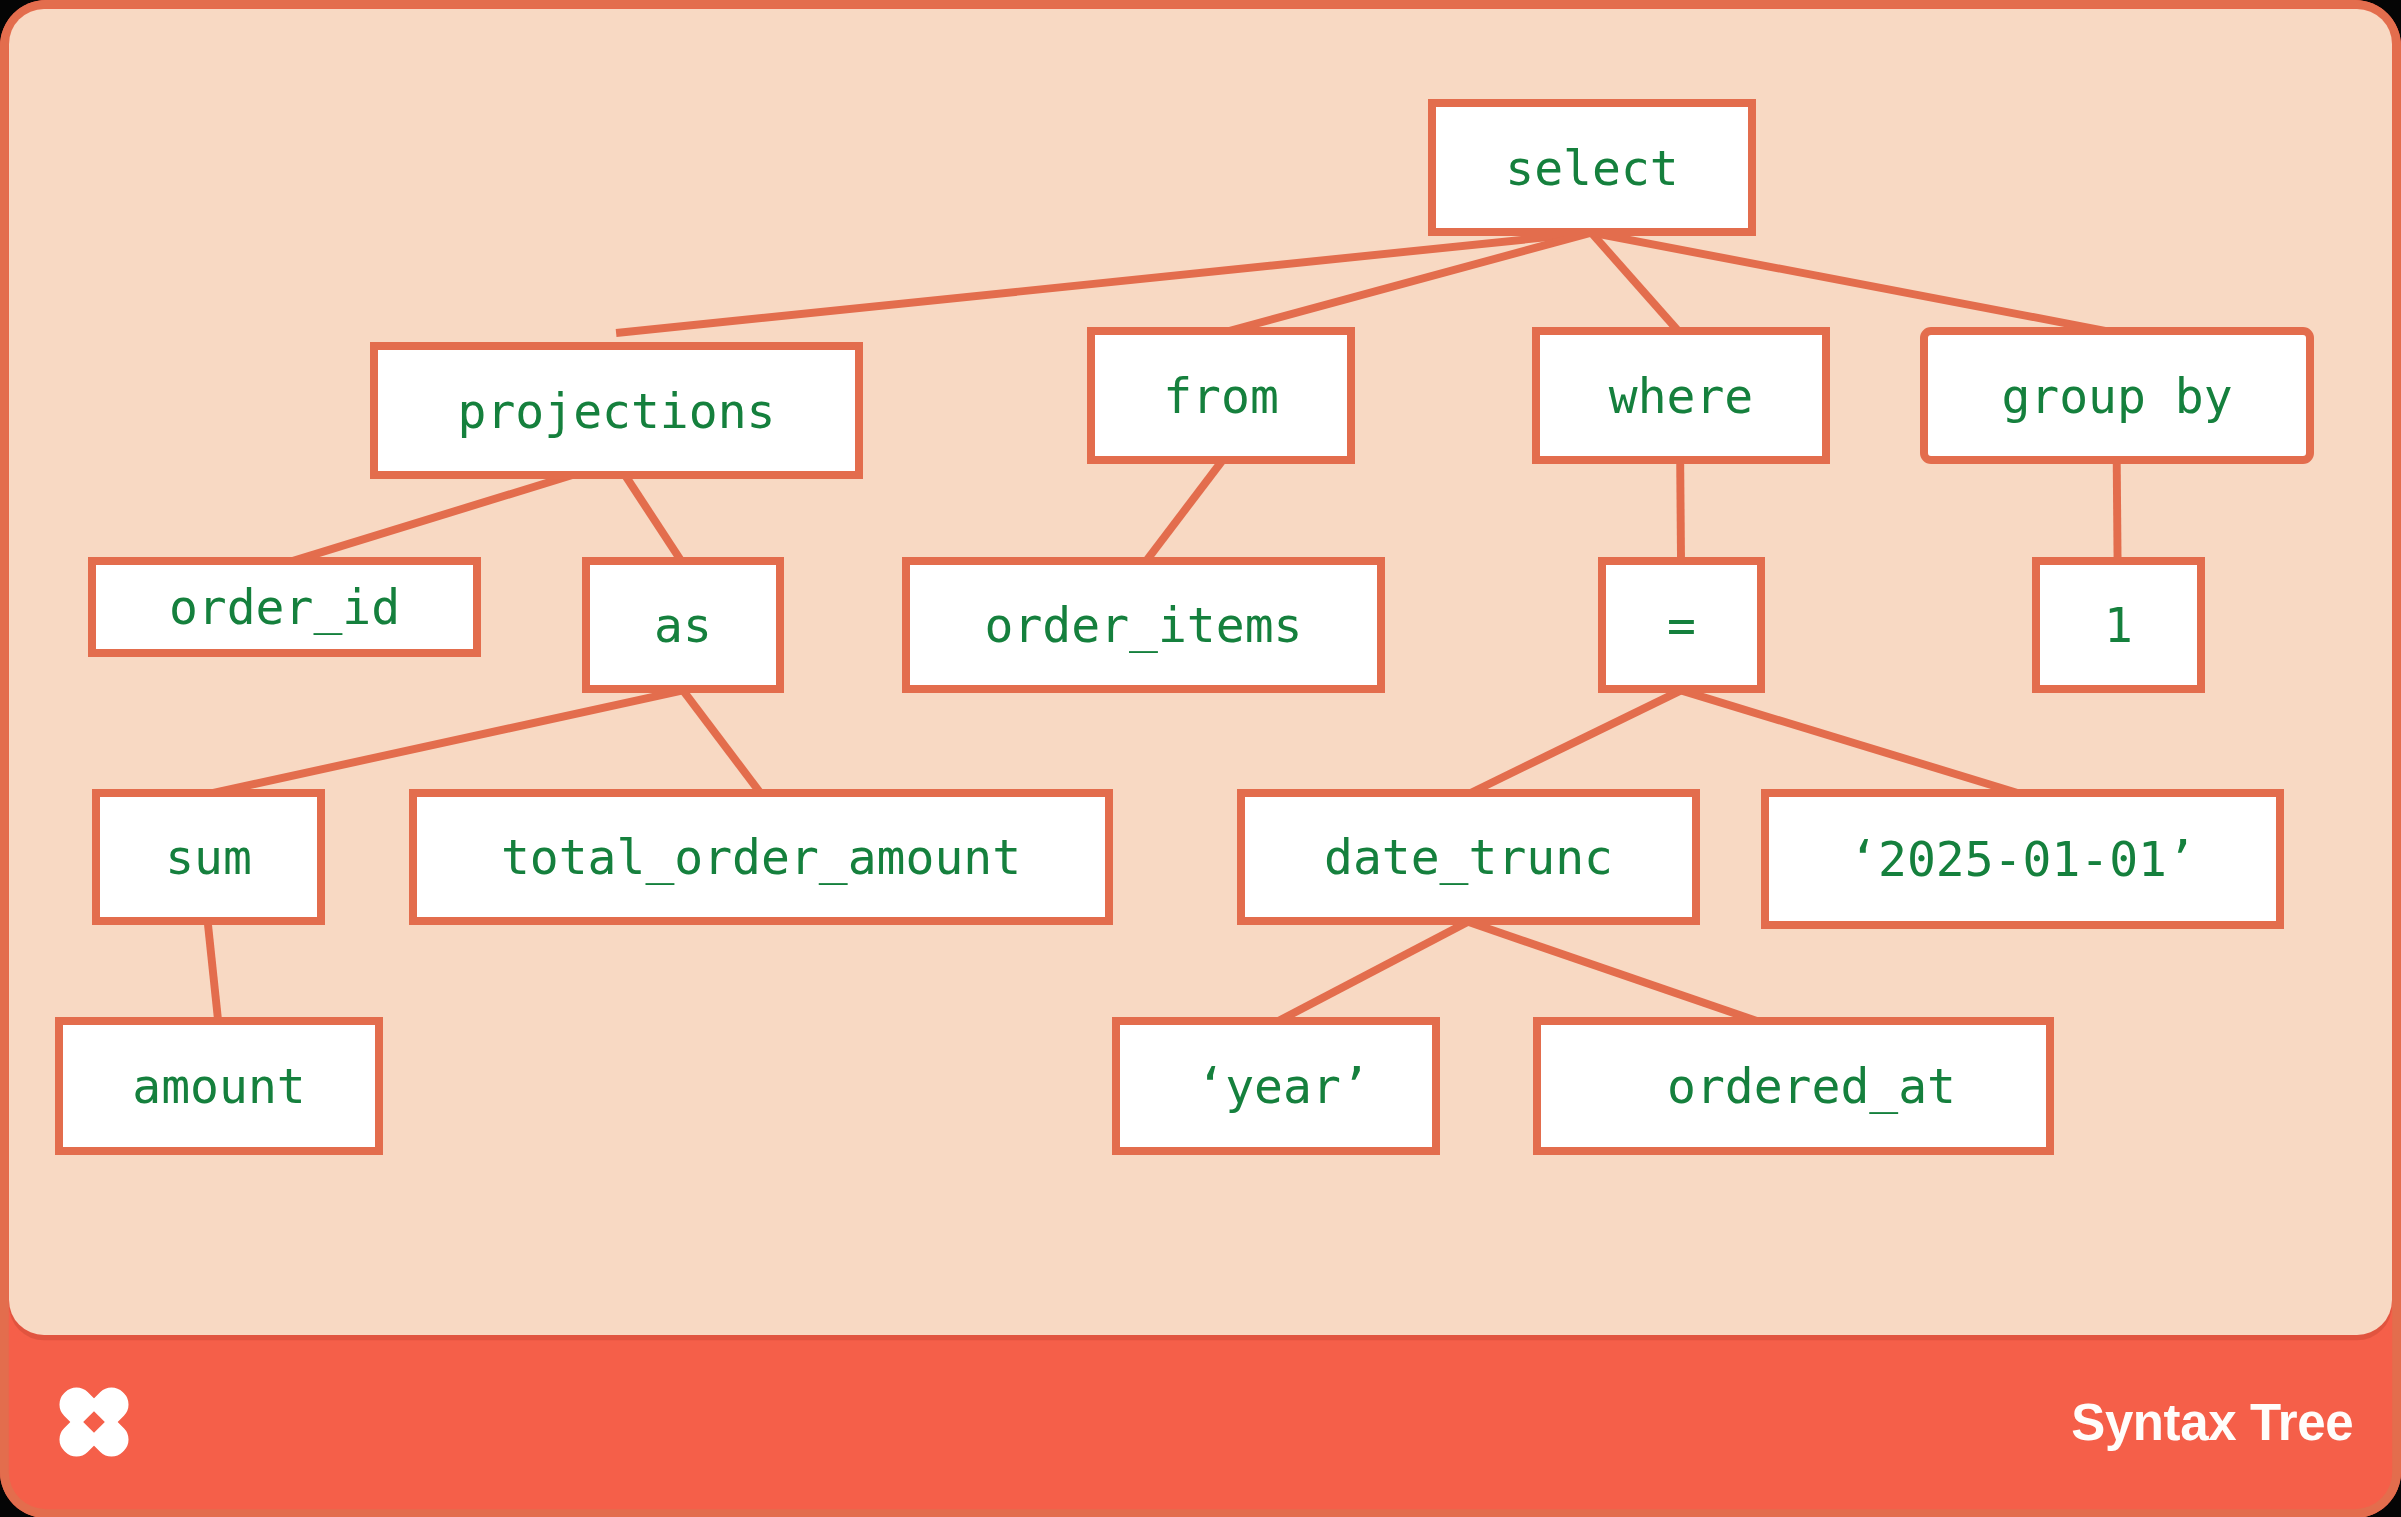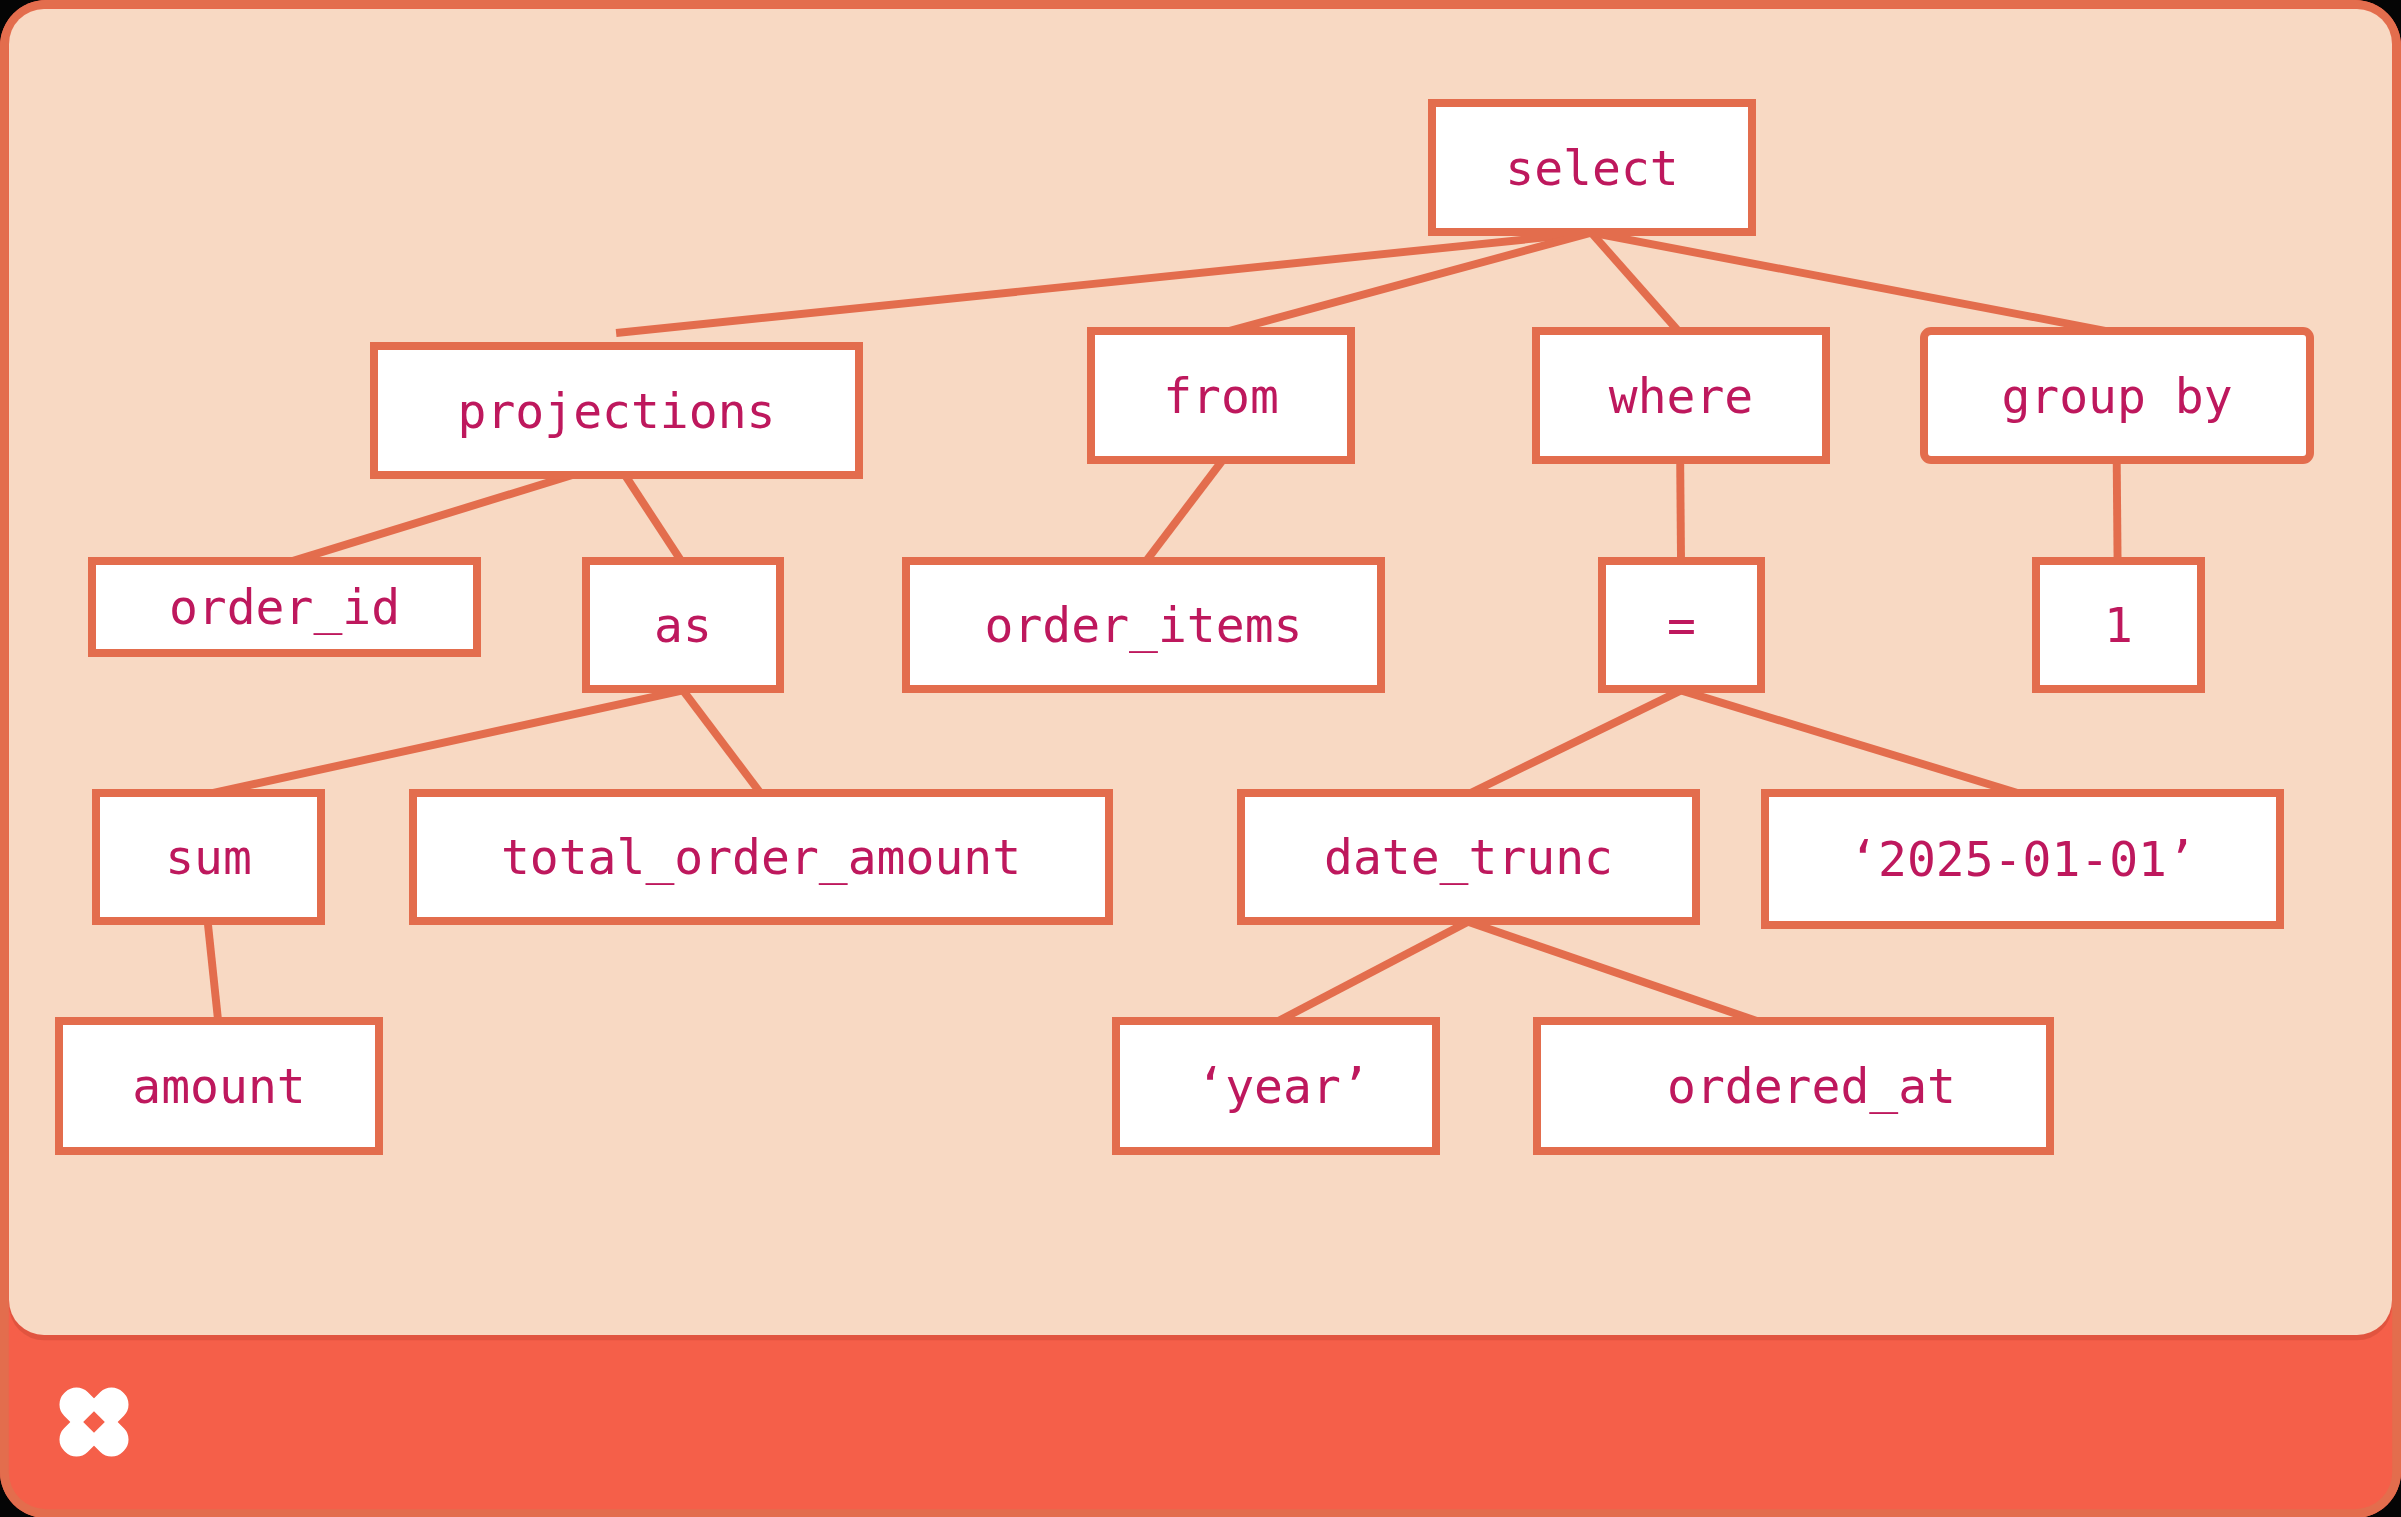--- a/index.html
+++ b/index.html
@@ -32,21 +32,21 @@
     left: 0; top: 0;
     width: 2401px;
     height: 1518px;
   }
   .edges line { stroke: #E36D4D; stroke-width: 9; }
   .node {
     position: absolute;
     box-sizing: border-box;
     background: #FFFFFF;
     border: 8px solid #E36D4D;
-    color: #be185d;
+    color: #15803d;
     display: flex;
     align-items: center;
     justify-content: center;
     font-size: 48px;
     white-space: nowrap;
   }
   
   .n-select             { left: 1428px; top: 99px;  width: 328px; height: 137px; }
   .n-projections        { left: 370px;  top: 342px;  width: 493px; height: 137px; }
   .n-from               { left: 1087px; top: 327px;  width: 268px; height: 137px; }
@@ -167,16 +167,17 @@
           <mask id="holeMask">
             <rect width="100" height="100" fill="#fff"></rect>
             <rect x="41.5" y="41.5" width="17" height="17" fill="#000" transform="rotate(45 50 50)"></rect>
           </mask>
         </defs>
         <g mask="url(#holeMask)" fill="#FFFFFF">
           <rect x="4" y="31.5" width="92" height="37" rx="17.5" transform="rotate(45 50 50)"></rect>
           <rect x="4" y="31.5" width="92" height="37" rx="17.5" transform="rotate(-45 50 50)"></rect>
         </g>
       </svg>
+      <span class="footer-title">Syntax Tree</span>
     </div>
   </div>
 </div>
 
 
 </body></html>

